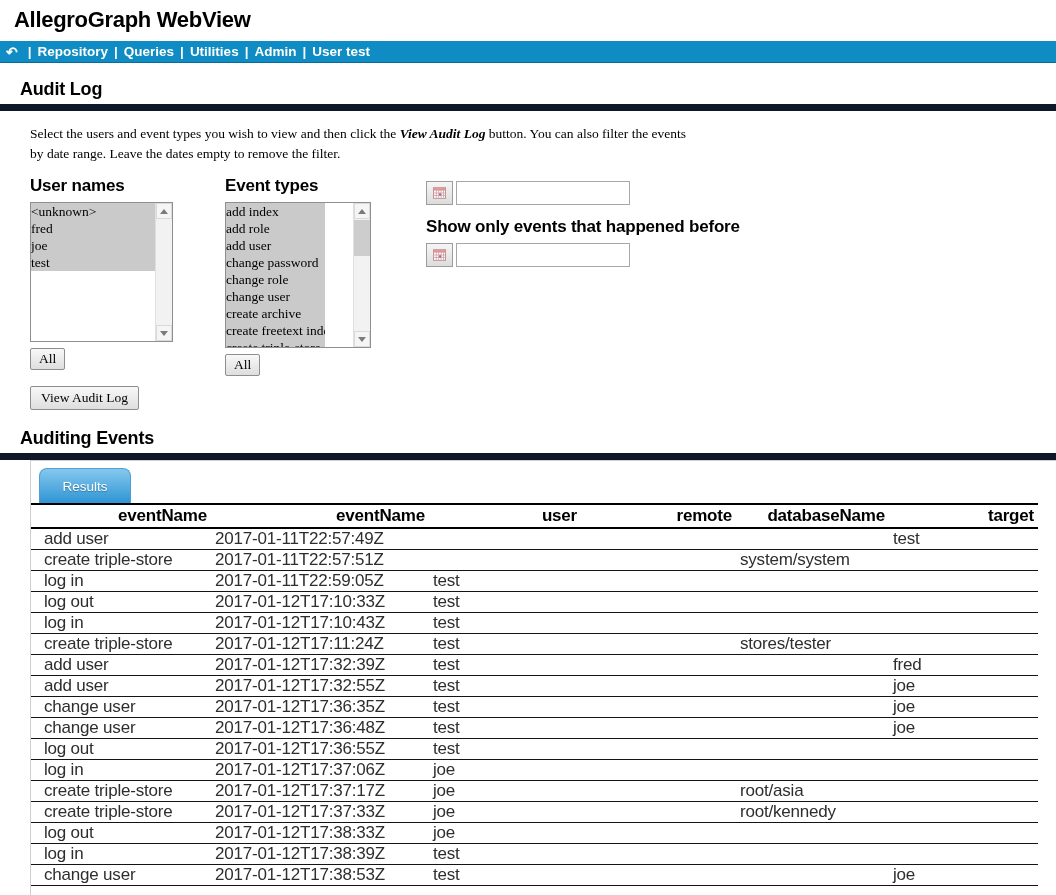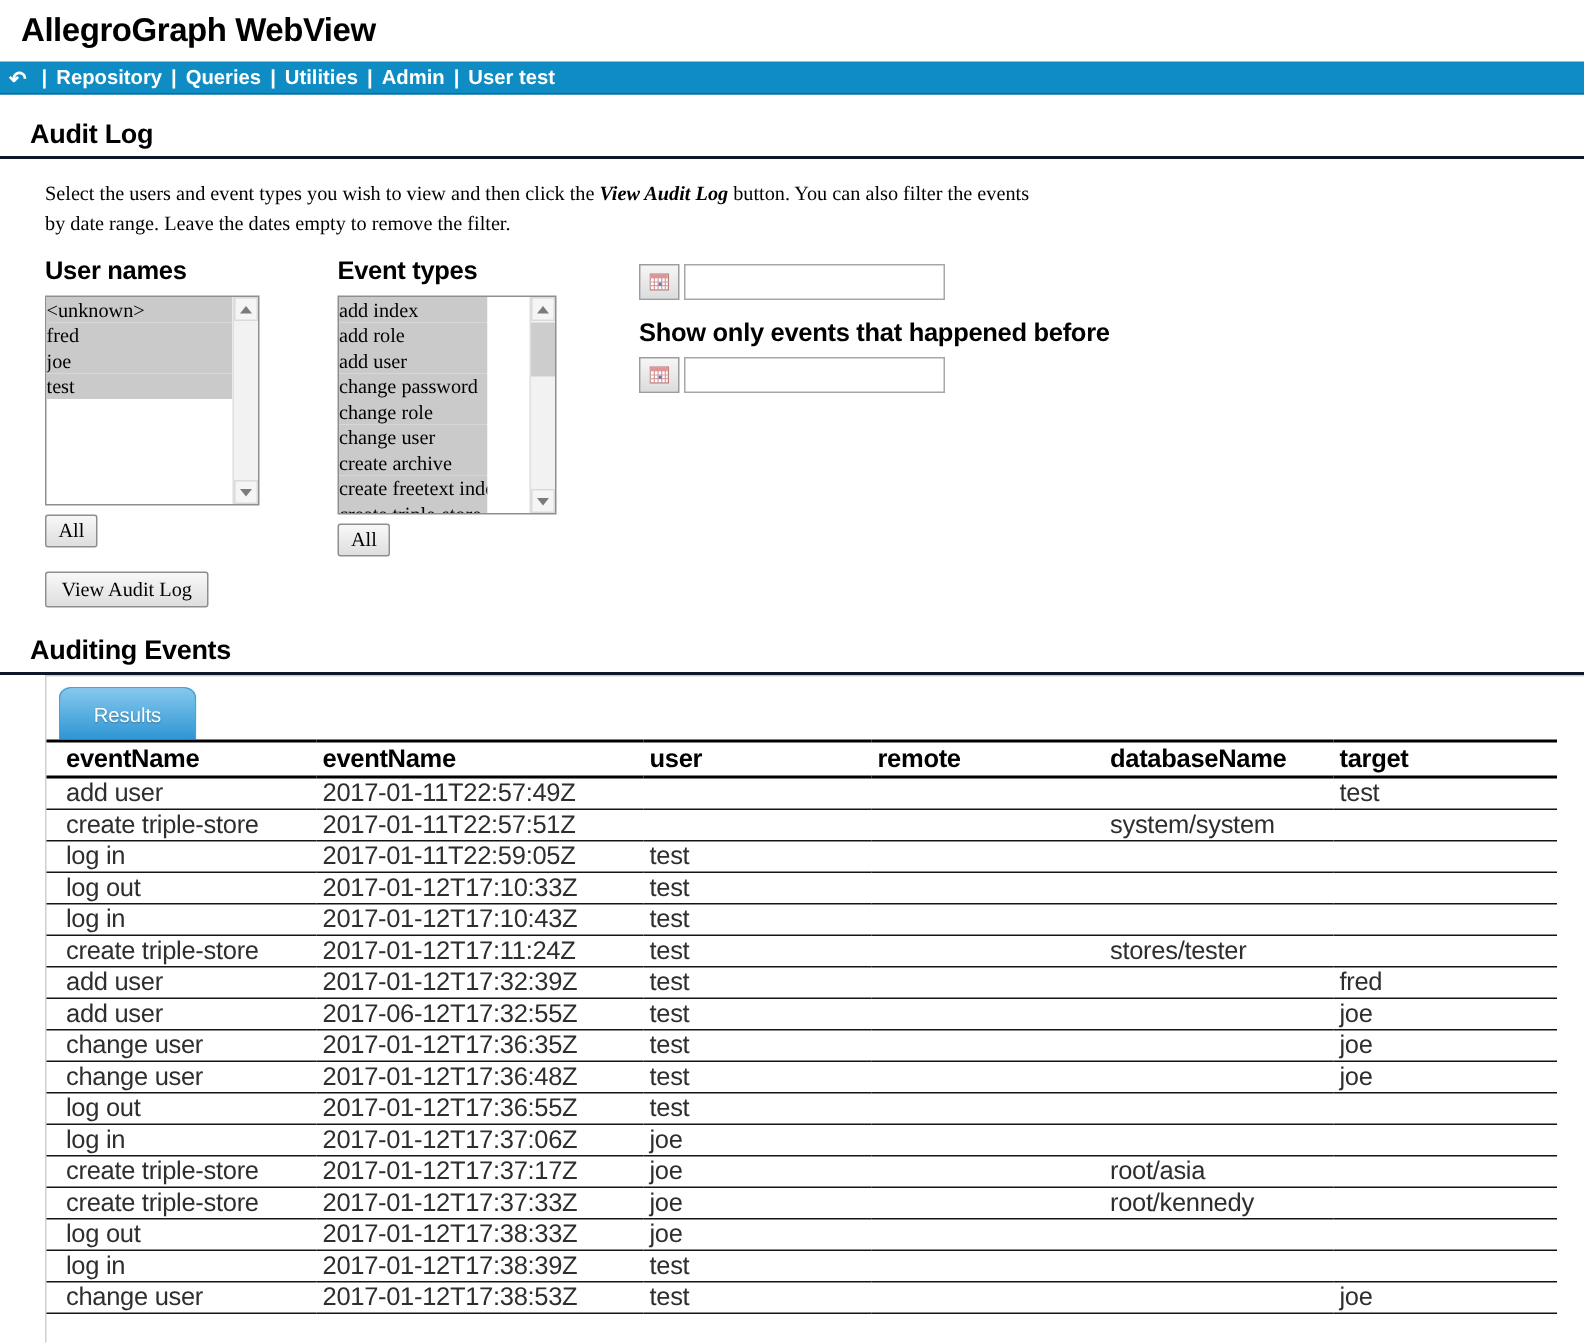--- a/index.html
+++ b/index.html
@@ -10,21 +10,21 @@
   }
   .app-title { font-size:22px; font-weight:bold; letter-spacing:-0.3px; padding:7px 0 8px 14px;border-radius:10px; }
   .navbar {
     background:#0e8cc3; border-bottom:1px solid #0a6d99; color:#fff;
     font-weight:bold; font-size:13.5px; height:22px;
     display:flex; align-items:center; padding:0 8px 0 6px;
   }
   .nav-back { font-size:14px; margin-right:4px; cursor:pointer; }
   .nav-sep { margin:0 6px; }
   .nav-link { cursor:pointer; }
-  .heading-wrap { border-bottom:2px solid #0f172a; }
+  .heading-wrap { border-bottom:7px solid #0f172a; }
   .heading-wrap.first { padding-top:16px; }
   .section-heading { font-size:18px; font-weight:bold; margin:0 0 0 20px; padding-bottom:4px; letter-spacing:-0.2px; }
   .instructions {
     margin:13px 0 0 30px; width:668px;
     font-family:"Liberation Serif", serif; font-size:13.5px; line-height:1.45;
   }
   .instructions .em { font-weight:bold; font-style:italic; }
   .filters { display:flex; margin:13px 0 0 30px; }
   .filter-col1 { width:143px; margin-right:52px; }
   .filter-col2 { width:146px; margin-right:55px; }
@@ -62,21 +62,21 @@
     margin:7px 0 0 8px; width:92px; height:35px;
     border-radius:8px 8px 0 0;
     background:linear-gradient(#85c8ee,#2e95d4);
     border:1px solid #4f9fd4; border-bottom:none;
     color:#fff; font-weight:normal; font-size:13.5px;
     display:flex; align-items:center; justify-content:center;
     text-shadow:0 1px 1px rgba(0,0,0,0.3); cursor:pointer;
   }
   table.audit { border-collapse:collapse; width:1007px; font-size:17px; letter-spacing:-0.2px; table-layout:fixed; }
   table.audit thead tr { border-top:2px solid #000; border-bottom:2px solid #000; }
-  table.audit th { text-align:left; font-weight:bold; color:#000; padding:1px 4px; height:22px; overflow:hidden; white-space:nowrap; }
+  table.audit th { text-align:right; font-weight:bold; color:#000; padding:1px 4px; height:22px; overflow:hidden; white-space:nowrap; }
   table.audit td { padding:0 4px; height:21px; border-bottom:1.5px solid #141414; color:#2e2e2e; overflow:hidden; white-space:nowrap; }
   table.audit th:first-child, table.audit td:first-child { padding-left:13px; }
 </style>
 </head>
 <body>
 
 <div class="app-title">AllegroGraph WebView</div>
 
 <div class="navbar">
   <span class="nav-back">↶</span>
@@ -250,21 +250,21 @@
         <tr>
           <td>add user</td>
           <td>2017-01-12T17:32:39Z</td>
           <td>test</td>
           <td></td>
           <td></td>
           <td>fred</td>
         </tr>
         <tr>
           <td>add user</td>
-          <td>2017-06-12T17:32:55Z</td>
+          <td>2017-01-12T17:32:55Z</td>
           <td>test</td>
           <td></td>
           <td></td>
           <td>joe</td>
         </tr>
         <tr>
           <td>change user</td>
           <td>2017-01-12T17:36:35Z</td>
           <td>test</td>
           <td></td>

